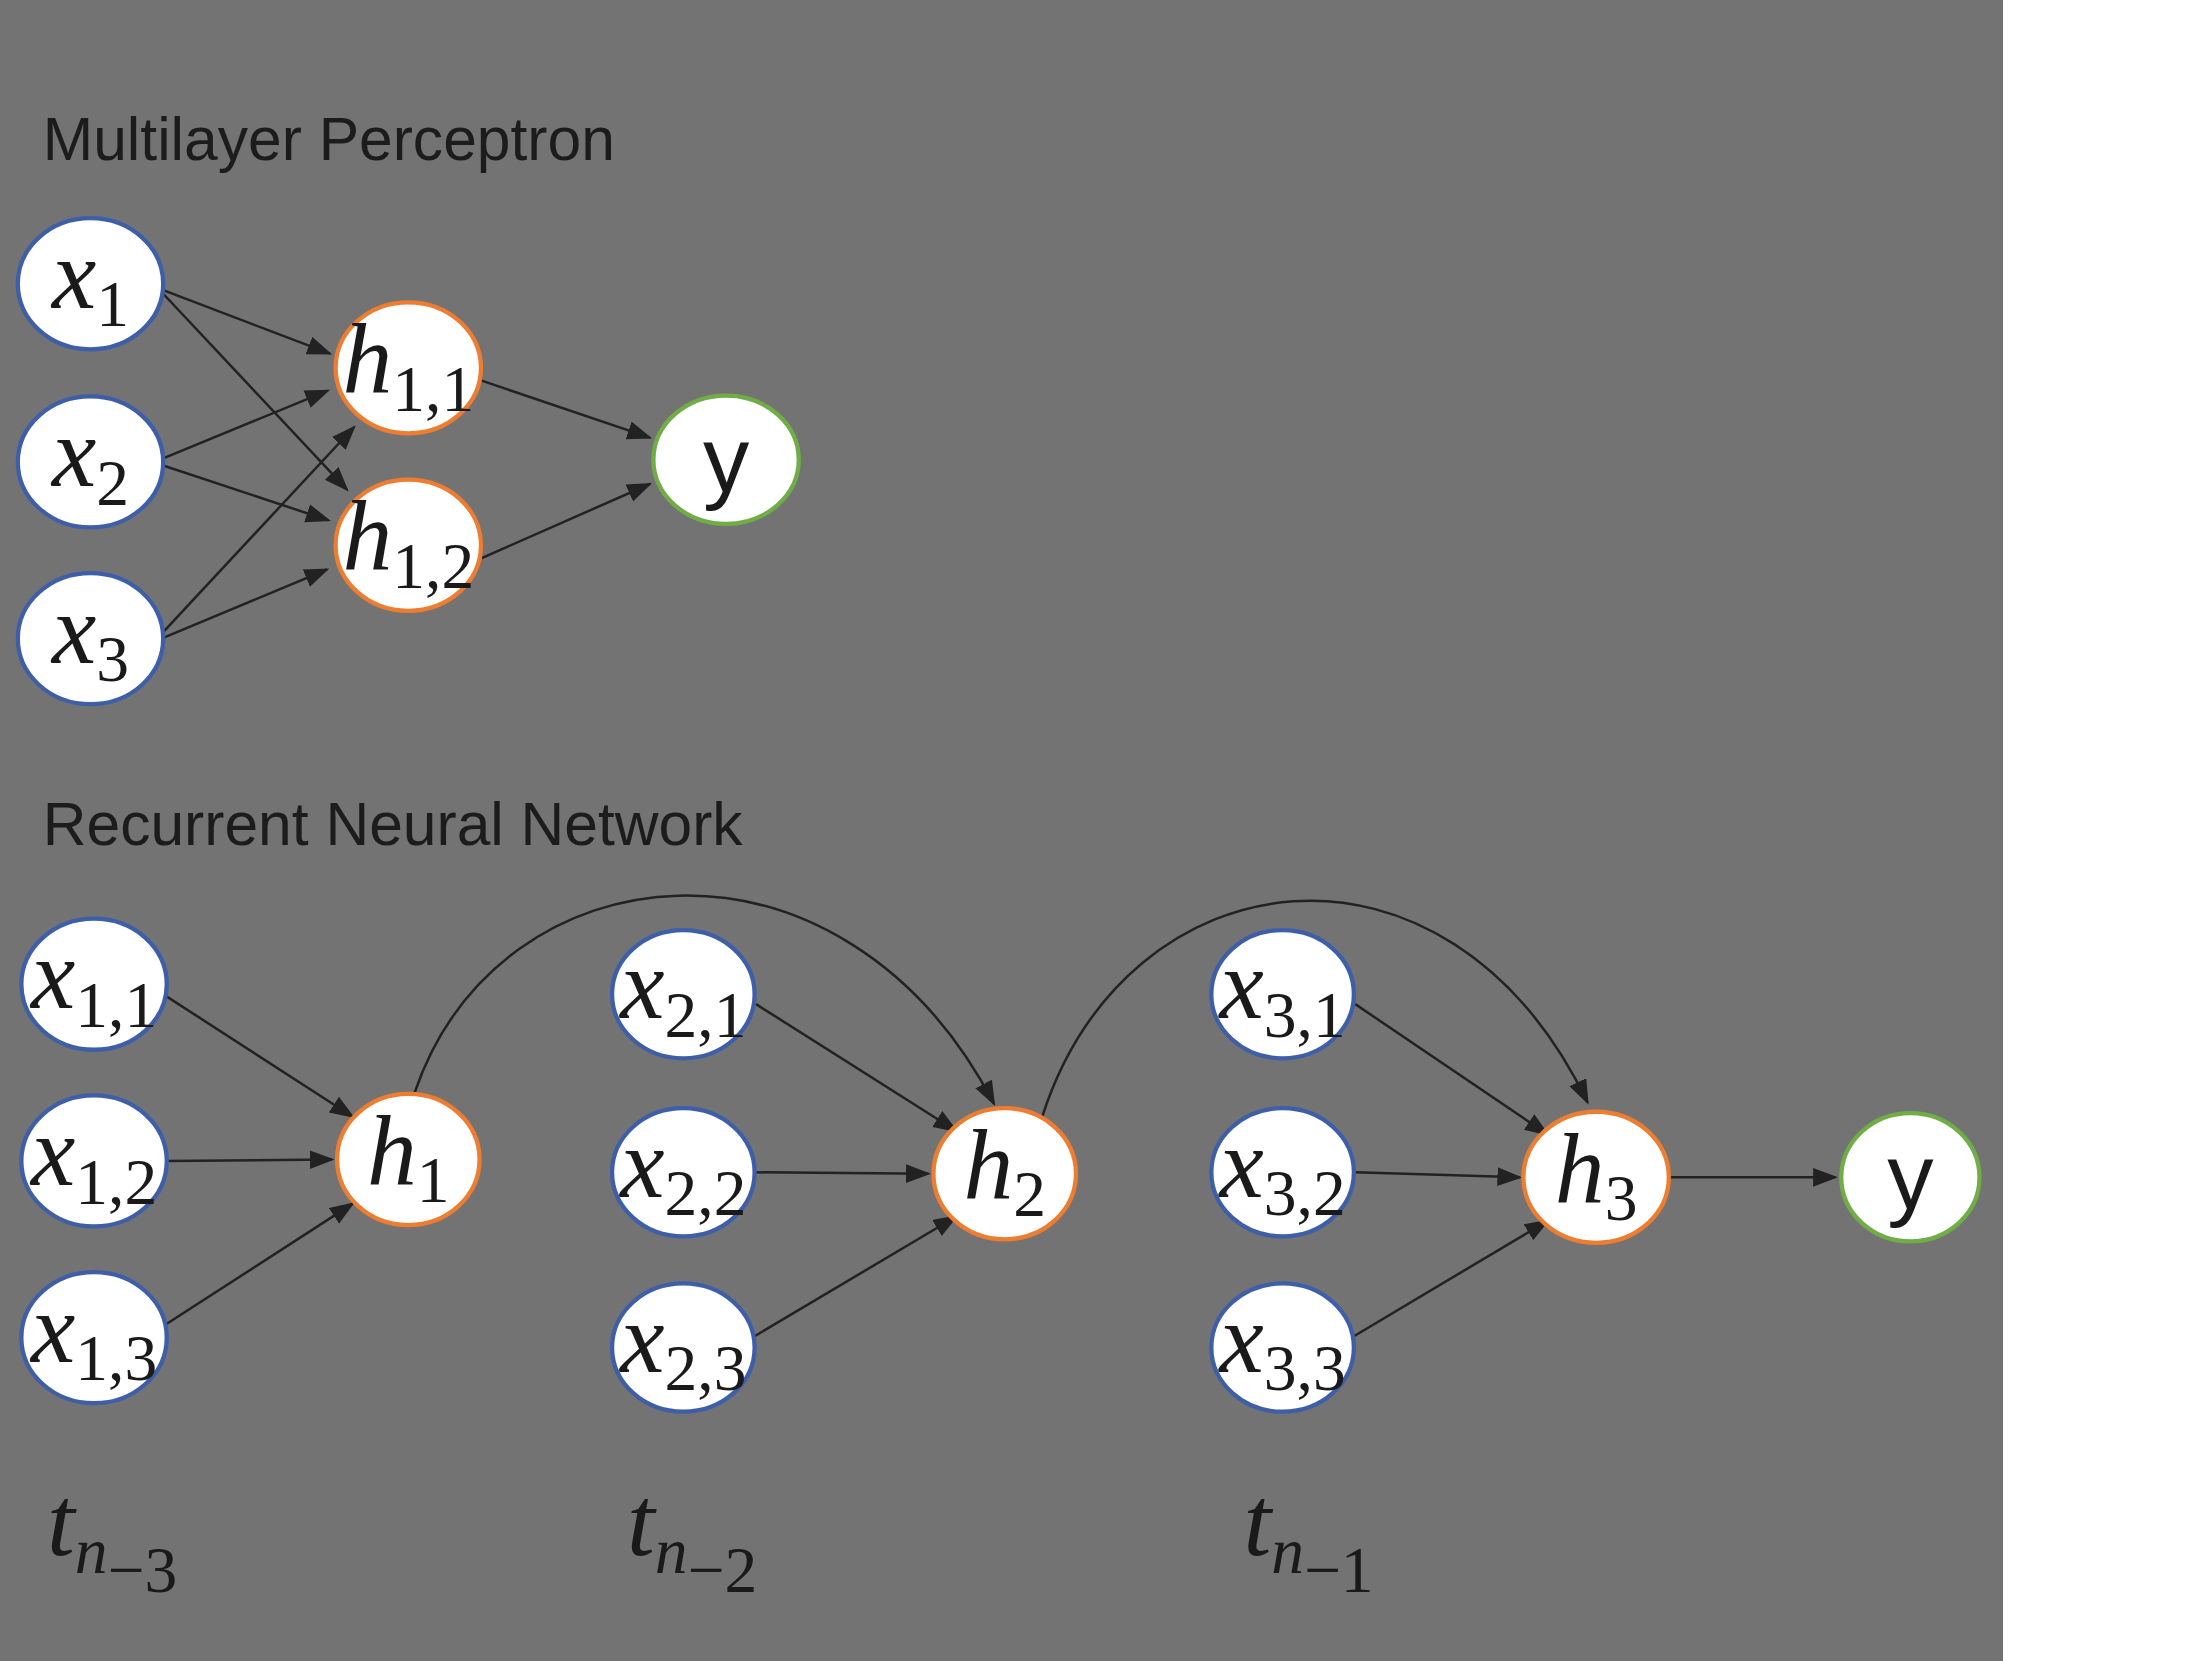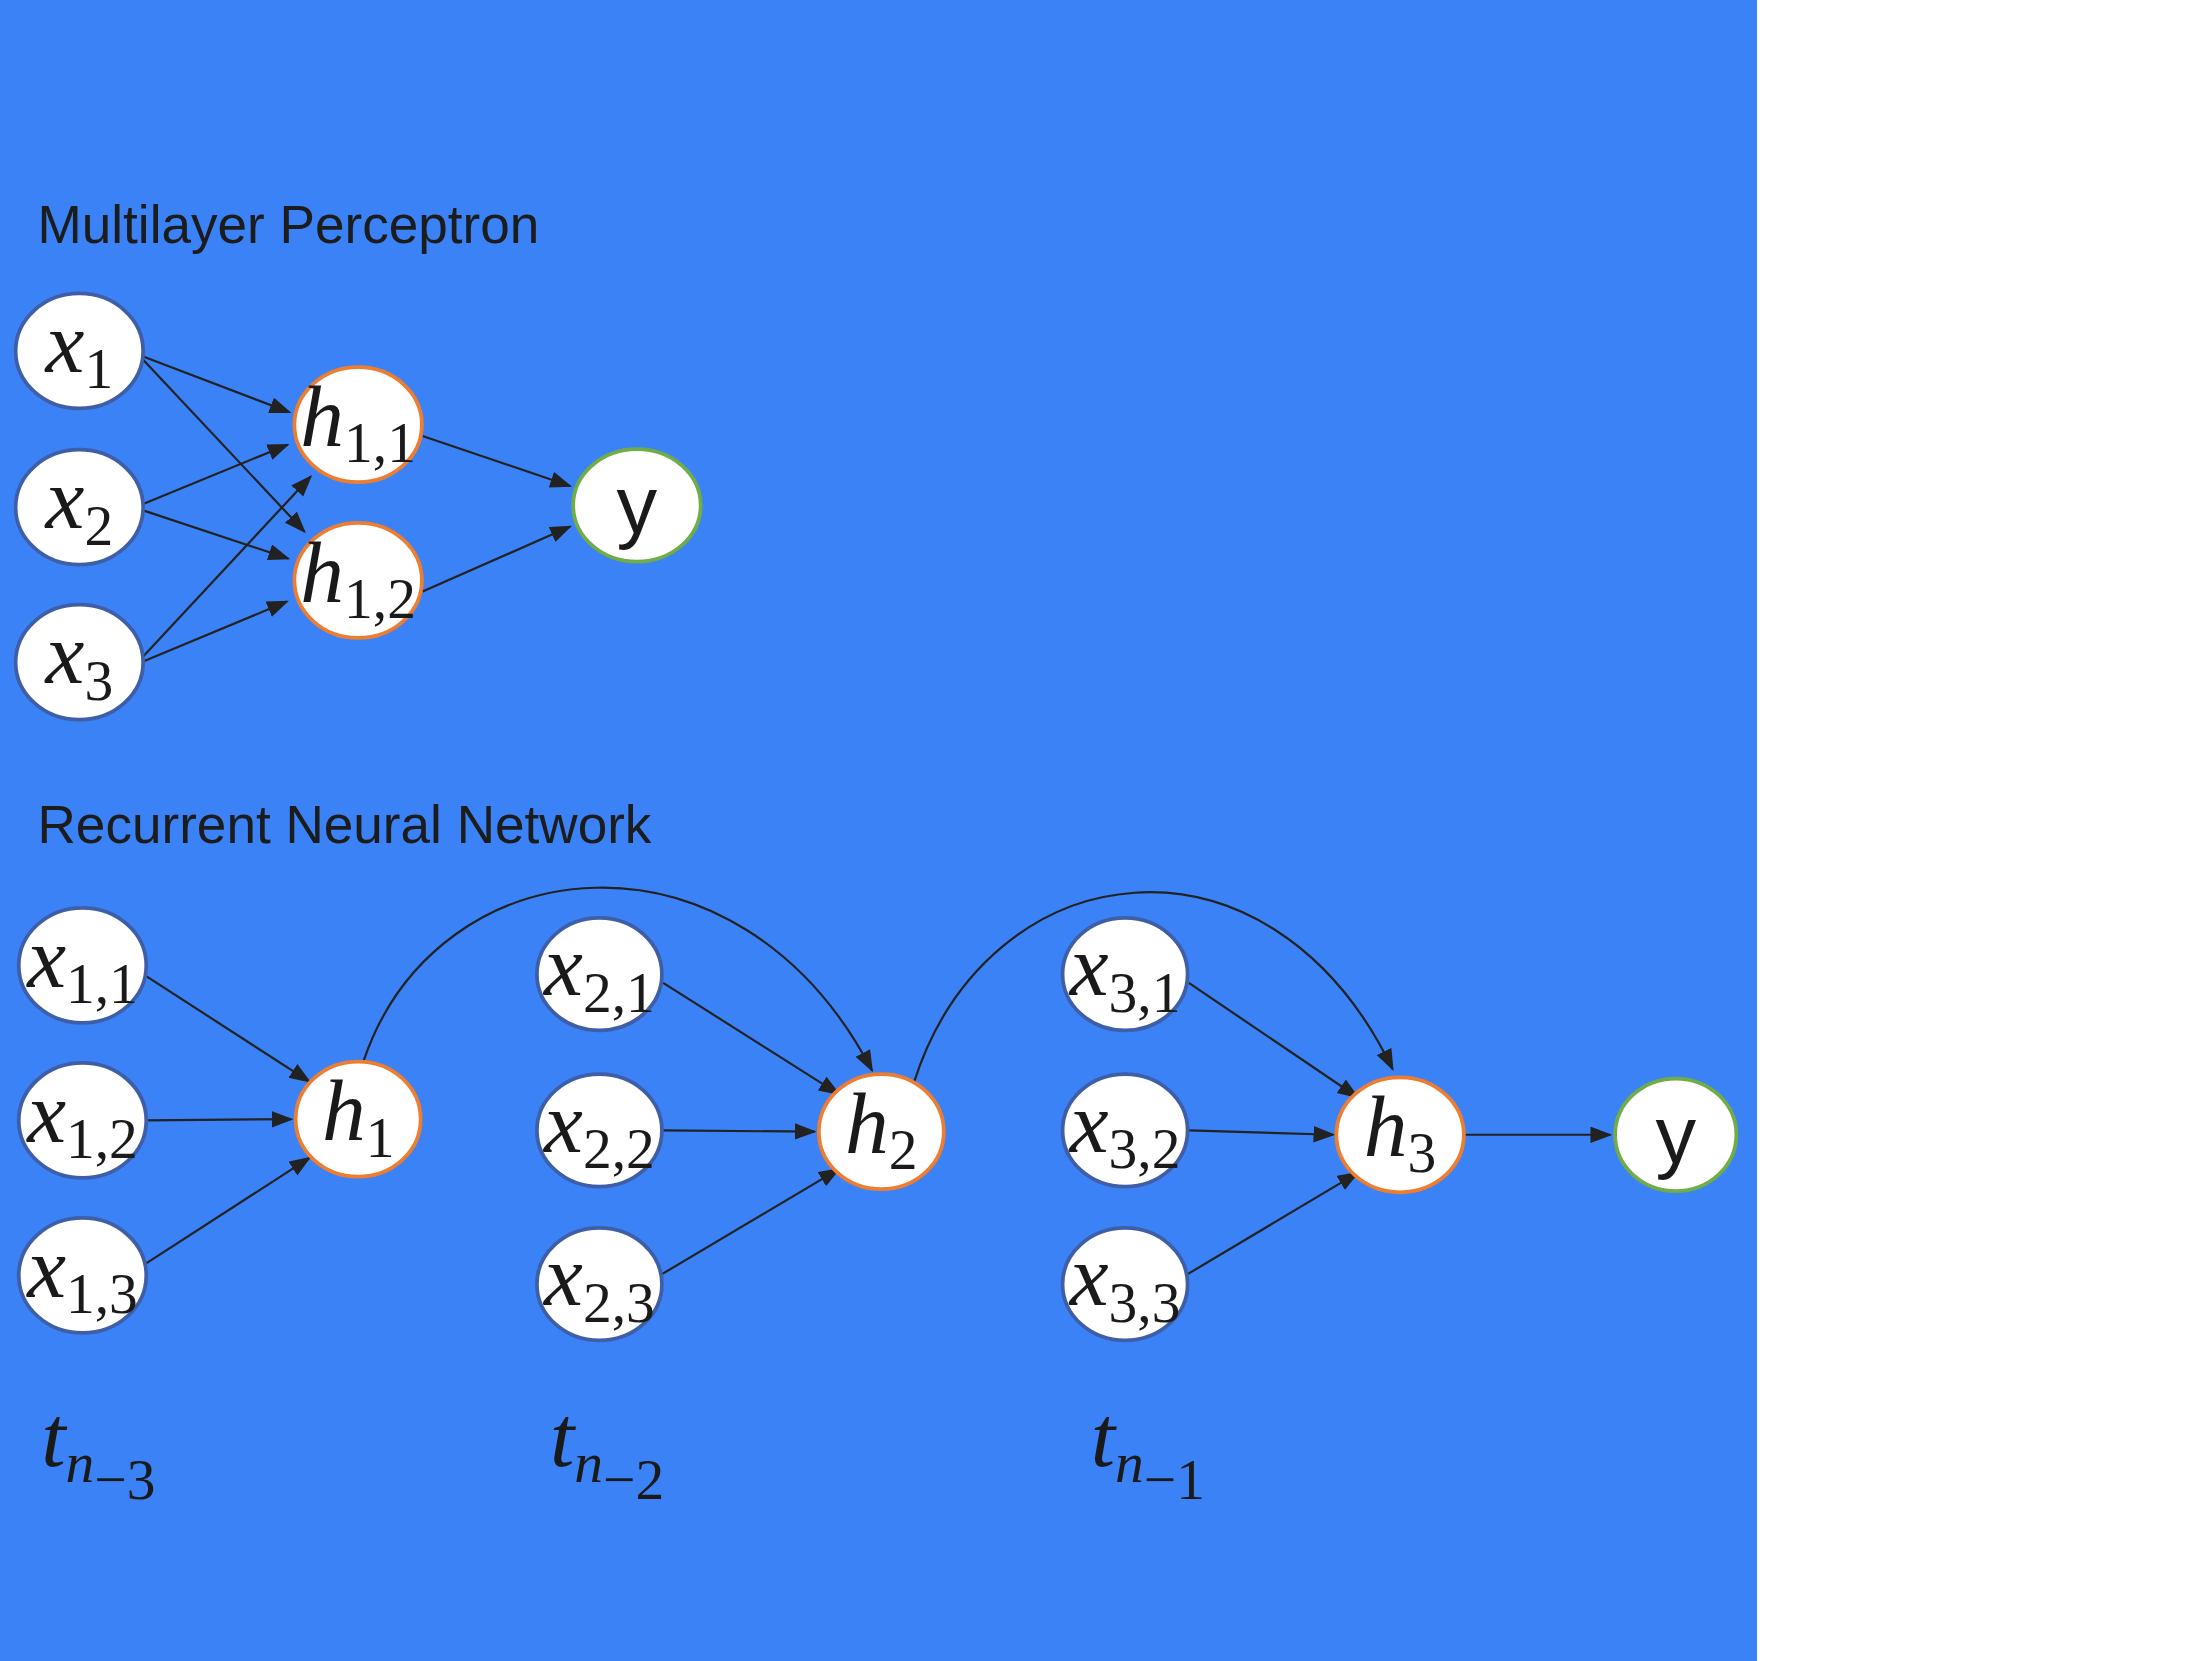--- a/index.html
+++ b/index.html
@@ -2,23 +2,23 @@
 <html style="font-size:12.6px"><head>
 <meta charset="utf-8">
 <style>
   html, body {
     margin: 0;
     padding: 0;
     background: #ffffff;
   }
   #slide {
     position: relative;
-    width: 1757px;
+    width: 2003px;
     height: 1662px;
-    background: #3b82f6;
+    background: #737373;
     overflow: hidden;
   }
   svg {
     position: absolute;
     left: 0;
     top: 0;
     width: 100%;
     height: 100%;
   }
   .section-title {

